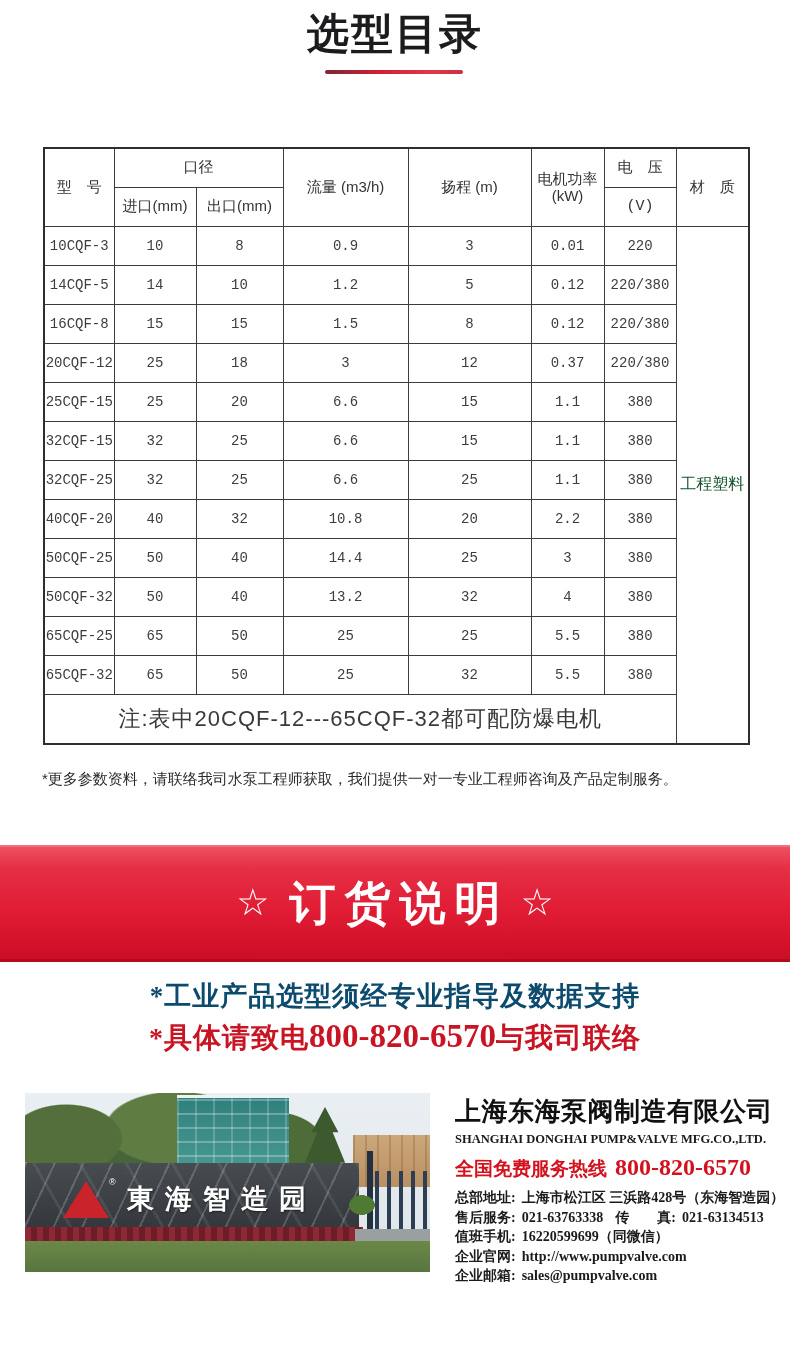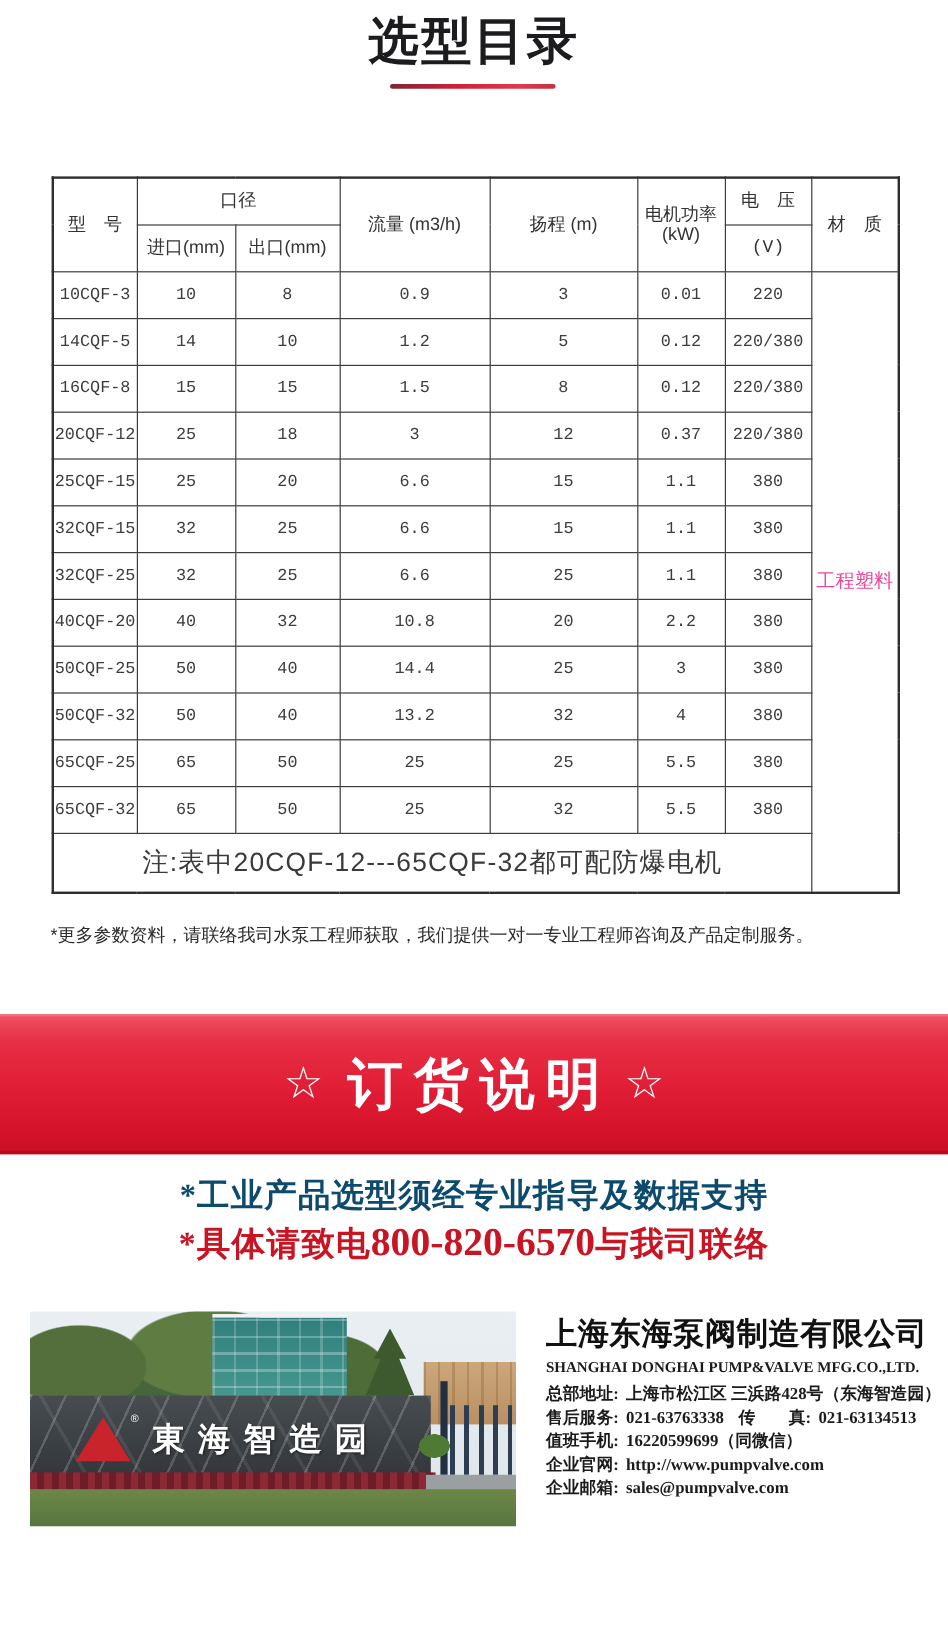--- a/index.html
+++ b/index.html
@@ -17,21 +17,21 @@
     border-collapse:collapse; border:2px solid #2e2e2e; color:#3d3d3d; }
   table.spec td, table.spec th { border:1px solid #3c3c3c; text-align:center; vertical-align:middle;
     font-weight:normal; padding:0; }
   table.spec th { font-size:15px; color:#333; }
   table.spec .hrow { height:39px; }
   table.spec .drow { height:39px;margin-left:33px; }
   table.spec .nrow { height:50px; }
   td.mono, .mono { font-family:"Liberation Mono","DejaVu Sans Mono",monospace; font-size:14px; }
   th.power { white-space:pre-line; line-height:17px; }
   td.note-cell { font-size:22px; letter-spacing:1px; color:#3a3a3a; }
-  td.material-cell { font-size:16px; color:#ec4899; }
+  td.material-cell { font-size:16px; color:#14532d; }
 
   .footnote { position:absolute; left:42px; top:770px; width:720px; font-size:15px; color:#2b2b2b; }
 
   
   .banner { position:absolute; left:0; top:845px; width:790px; height:117px;
     background:linear-gradient(180deg,#ef5364 0%,#e62e44 20%,#e01d35 55%,#d31128 86%,#c90f26 100%);
     box-shadow:inset 0 2px 0 rgba(255,255,255,.18), inset 0 -3px 0 rgba(140,0,18,.35);
     display:flex; align-items:center; justify-content:center; }
   .banner-inner { color:#fff; font-weight:bold; font-size:46px; letter-spacing:9px; white-space:nowrap; }
   .banner-star { font-size:37px; font-weight:normal; letter-spacing:0; vertical-align:4px; }
@@ -274,20 +274,21 @@
     <div class="ph-sign-text">東海智造园</div>
     <div class="ph-plant"></div>
     <div class="ph-hedge"></div>
     <div class="ph-pave"></div>
     <div class="ph-lawn"></div>
   </div>
 
   <div class="contact">
     <div class="company-cn">上海东海泵阀制造有限公司</div>
     <div class="company-en">SHANGHAI DONGHAI PUMP&amp;VALVE MFG.CO.,LTD.</div>
+    <div class="hotline"><span class="hotline-label">全国免费服务热线</span><span class="hotline-number">800-820-6570</span></div>
     <div class="c-lines">
       <div class="c-line">
         <span class="c-label">总部地址:</span><span class="c-value">上海市松江区 三浜路428号（东海智造园）</span>
       </div>
       <div class="c-line">
         <span class="c-label">售后服务:</span><span class="c-value">021-63763338</span><span class="c-label c-label2">传　　真:</span><span class="c-value">021-63134513</span>
       </div>
       <div class="c-line">
         <span class="c-label">值班手机:</span><span class="c-value">16220599699（同微信）</span>
       </div>

